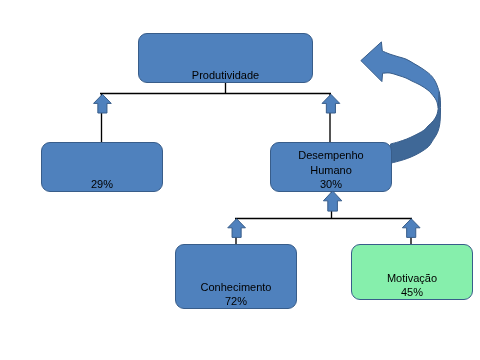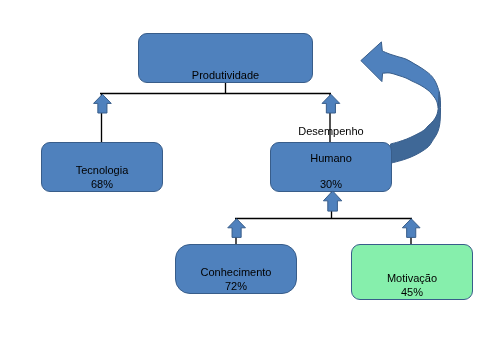--- a/index.html
+++ b/index.html
@@ -53,29 +53,28 @@
         <path d="M332.6 190.9 L341.8 200.8 L337.40000000000003 200.8 L337.40000000000003 211.1 L327.8 211.1 L327.8 200.8 L323.40000000000003 200.8 Z" fill="#4f81bd" stroke="#385d8a" stroke-width="1" stroke-linejoin="miter"></path>
         <path d="M236.6 218.7 L245.45 227.8 L241.15 227.8 L241.15 237.4 L232.04999999999998 237.4 L232.04999999999998 227.8 L227.75 227.8 Z" fill="#4f81bd" stroke="#385d8a" stroke-width="1" stroke-linejoin="miter"></path>
         <path d="M411.2 218.7 L420.05 227.8 L415.75 227.8 L415.75 237.4 L406.65 237.4 L406.65 227.8 L402.34999999999997 227.8 Z" fill="#4f81bd" stroke="#385d8a" stroke-width="1" stroke-linejoin="miter"></path>
       </g>
   </svg>
 
 <div class="node" style="left: 138px; top: 33px; width: 175px; height: 50px; background: rgb(79, 129, 189); border-color: rgb(56, 93, 138); color: rgb(0, 0, 0);">
       <span class="ln">Produtividade</span>
     </div>
     <div class="node" style="left: 41px; top: 142px; width: 122px; height: 50px; background: rgb(79, 129, 189); border-color: rgb(56, 93, 138); color: rgb(0, 0, 0);">
-      <span class="ln">Tecnologia</span>
-      <span class="ln">68%</span>
+      <span class="ln">29%</span>
     </div>
-    <div class="node" style="left: 270px; top: 142px; width: 122px; height: 50px; background: rgb(79, 129, 189); border-color: rgb(56, 93, 138); color: rgb(0, 0, 0); gap: 12px;">
+    <div class="node" style="left: 270px; top: 142px; width: 122px; height: 50px; background: rgb(79, 129, 189); border-color: rgb(56, 93, 138); color: rgb(0, 0, 0);">
       <span class="ln">Desempenho</span>
       <span class="ln">Humano</span>
       <span class="ln">30%</span>
     </div>
-    <div class="node" style="left: 175px; top: 244px; width: 122px; height: 50px; background: rgb(79, 129, 189); border-color: rgb(56, 93, 138); color: rgb(0, 0, 0); border-radius: 15px;">
+    <div class="node" style="left: 175px; top: 244px; width: 122px; height: 65px; background: rgb(79, 129, 189); border-color: rgb(56, 93, 138); color: rgb(0, 0, 0);">
       <span class="ln">Conhecimento</span>
       <span class="ln">72%</span>
     </div>
     <div class="node" style="left: 351px; top: 244px; width: 122px; height: 56px; background: #86efac; border-color: rgb(56, 93, 138); color: rgb(0, 0, 0);">
       <span class="ln">Motivação</span>
       <span class="ln">45%</span>
     </div>
   </div>
 
 </body></html>

